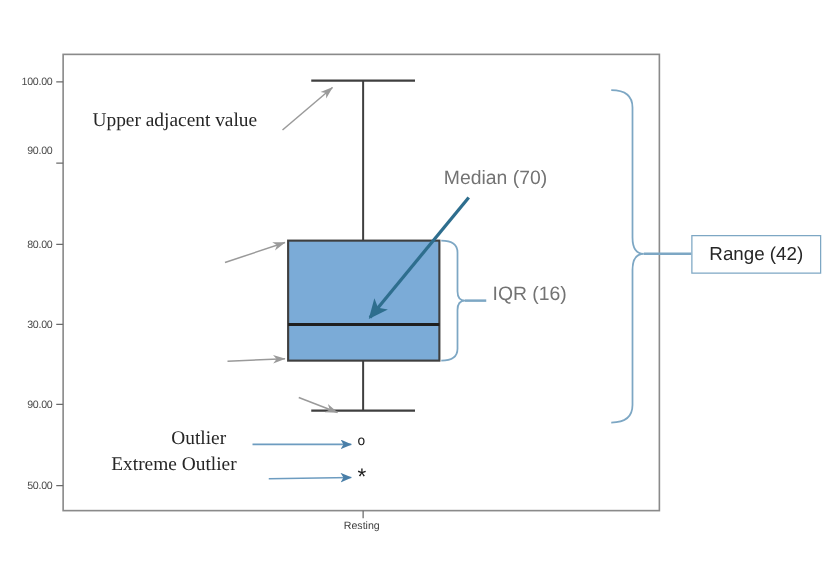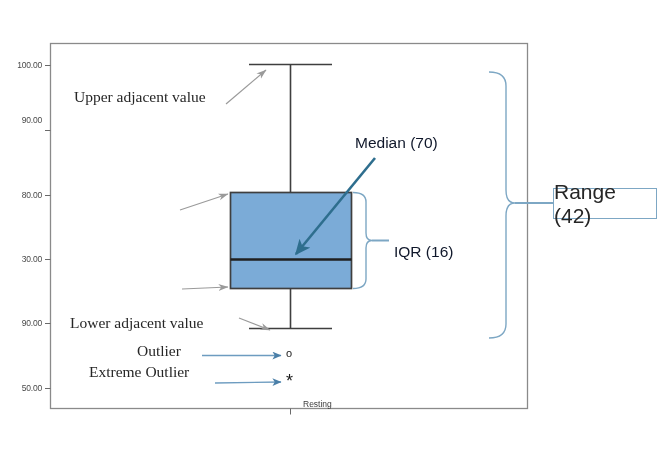--- a/index.html
+++ b/index.html
@@ -37,37 +37,37 @@
     text-align: right;
     letter-spacing: -0.2px;
   }
   .anno-label {
     font-size: 15.5px;
     color: #262626;
     font-family: Liberation Serif, serif;
   }
   .anno-label-right {
     font-size: 15.5px;
-    color: #0f172a;
+    color: #737373;
   }
   .xaxis-label {
     font-size: 8.5px;
     color: #3d3d3d;
   }
   .range-box {
     position: absolute;
     border: 1px solid #7da7c4;
     background: #ffffff;
     box-sizing: border-box;
     display: flex;
     align-items: center;
     justify-content: center;
   }
   .range-box-text {
-    font-size: 21px;
+    font-size: 15px;
     color: #262626;
   }
   .marker-glyph {
     position: absolute;
     color: #1a1a1a;
     line-height: 1;
   }
 </style>
 </head>
 <body>
@@ -143,29 +143,28 @@
     </g>
   </svg>
 
   <div class="txt axis-tick-label" style="left:8px; top:61px; width:34px;">100.00</div>
   <div class="txt axis-tick-label" style="left:8px; top:116px; width:34px;">90.00</div>
   <div class="txt axis-tick-label" style="left:8px; top:191px; width:34px;">80.00</div>
   <div class="txt axis-tick-label" style="left:8px; top:255px; width:34px;">30.00</div>
   <div class="txt axis-tick-label" style="left:8px; top:319px; width:34px;">90.00</div>
   <div class="txt axis-tick-label" style="left:8px; top:384px; width:34px;">50.00</div>
 
-  <div class="txt xaxis-label" style="left:275px; top:400px;margin-left:28px;">Resting</div>
+  <div class="txt xaxis-label" style="left:275px; top:416px;">Resting</div>
 
   <div class="txt anno-label" style="left:74px; top:89px;">Upper adjacent value</div>
-  <div class="txt anno-label" style="left:70px; top:315px;">Lower adjacent value</div>
   <div class="txt anno-label" style="left:137px; top:343px;text-align:right;">Outlier</div>
   <div class="txt anno-label" style="left:89px; top:364px;">Extreme Outlier</div>
 
   <div class="txt anno-label-right" style="left:355px; top:135px;">Median (70)</div>
-  <div class="txt anno-label-right" style="left:394px; top:244px;">IQR (16)</div>
+  <div class="txt anno-label-right" style="left:394px; top:228px;">IQR (16)</div>
 
   <div class="range-box" style="left:553px; top:188px; width:104px; height:31px;">
     <span class="range-box-text">Range (42)</span>
   </div>
 
   <div class="marker-glyph" style="left:286px; top:348px; font-size:11px;">o</div>
   <div class="marker-glyph" style="left:286px; top:372px; font-size:18px;">*</div>
 
 </div>
 

